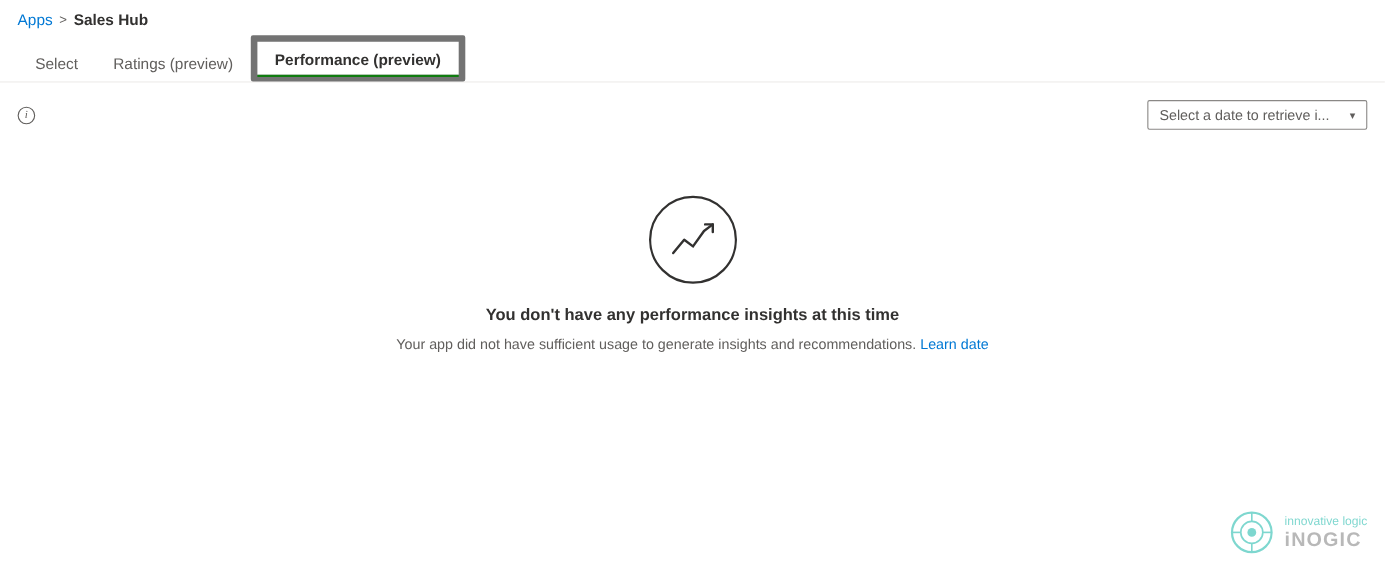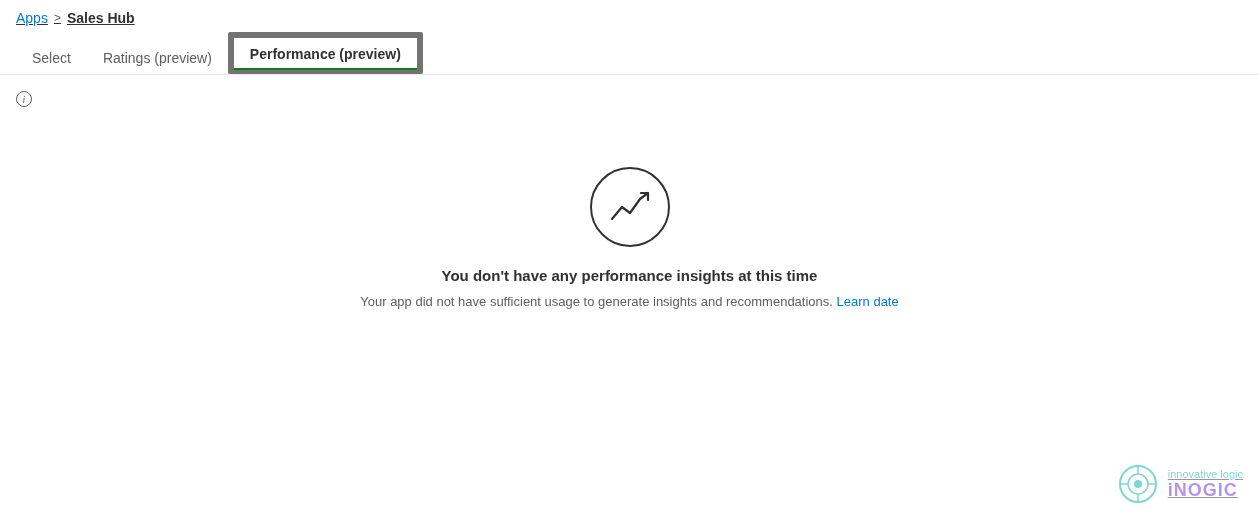--- a/index.html
+++ b/index.html
@@ -16,21 +16,20 @@
       height: 514px;
       overflow: hidden;
     }
 
     
     .breadcrumb-row {
       display: flex;
       align-items: center;
       padding: 10px 16px 6px 16px;
       gap: 6px;
-      text-decoration: underline;
     }
 
     .breadcrumb-apps {
       font-size: 14px;
       color: #0078d4;
       cursor: pointer;
     }
 
     .breadcrumb-separator {
       font-size: 12px;
@@ -186,32 +185,31 @@
 
     
     .watermark {
       position: absolute;
       bottom: 10px;
       right: 16px;
       display: flex;
       align-items: center;
       gap: 10px;
       opacity: 0.5;
-      text-decoration: underline;
     }
 
     .watermark-logo {
       width: 40px;
       height: 40px;
     }
 
     .watermark-text {
       font-size: 18px;
       font-weight: 600;
-      color: #6d28d9;
+      color: #737373;
       letter-spacing: 1px;
     }
 
     .watermark-subtext {
       font-size: 11px;
       color: #00b0a0;
     }
   </style>
 </head>
 <body>
@@ -224,20 +222,24 @@
 
 <div class="tabs-row">
   <button class="tab">Select</button>
   <button class="tab">Ratings (preview)</button>
   <button class="tab active">Performance (preview)</button>
 </div>
 
 <div class="section-header">
   <div class="section-title-group">
     <div class="info-icon">i</div>
+  </div>
+  <div class="date-dropdown">
+    <span class="date-dropdown-text">Select a date to retrieve i...</span>
+    <span class="chevron-icon">▾</span>
   </div>
 </div>
 
 <div class="main-content">
   <div class="chart-icon-circle">
     <svg viewBox="0 0 44 44" fill="none" xmlns="http://www.w3.org/2000/svg">
       <polyline points="4,34 14,22 22,28 32,14 40,8" stroke="#323130" stroke-width="2.2" fill="none" stroke-linecap="round" stroke-linejoin="round"></polyline>
       <polyline points="33,8 40,8 40,15" stroke="#323130" stroke-width="2.2" fill="none" stroke-linecap="round" stroke-linejoin="round"></polyline>
     </svg>
   </div>

